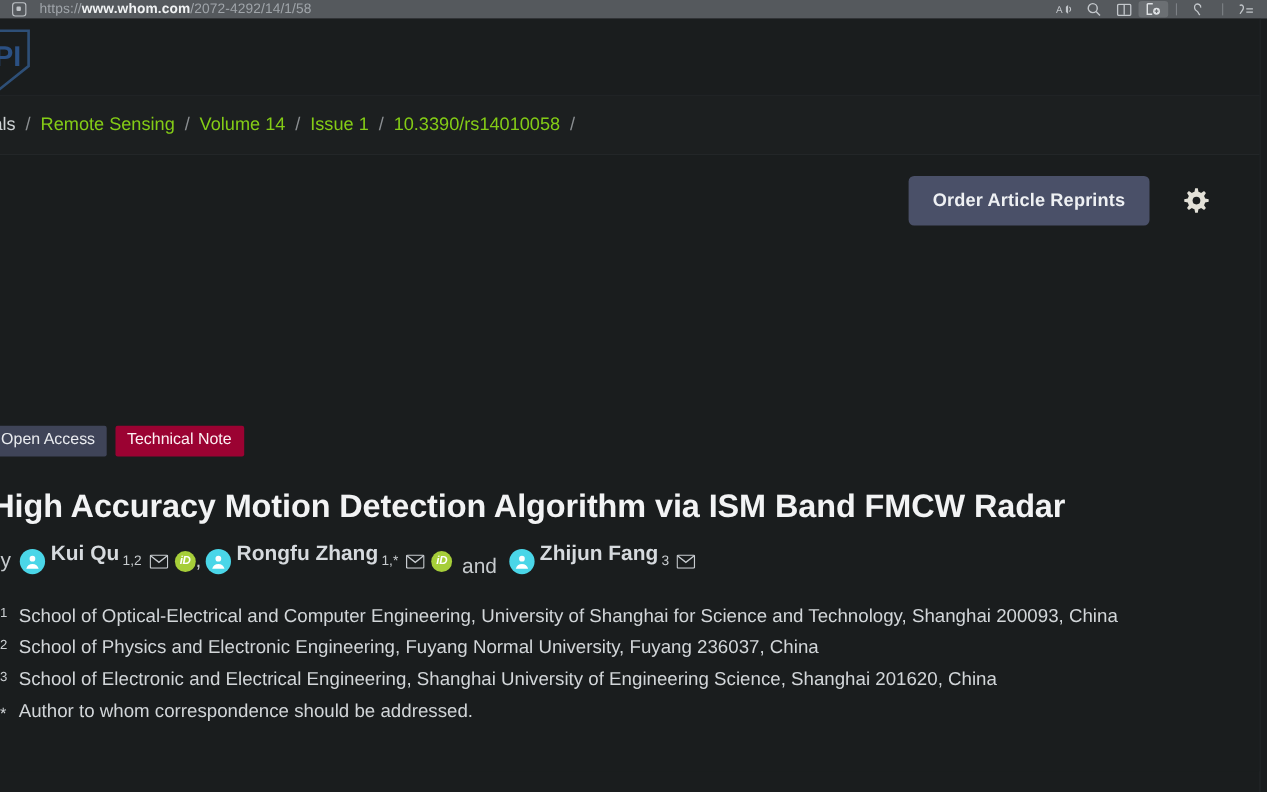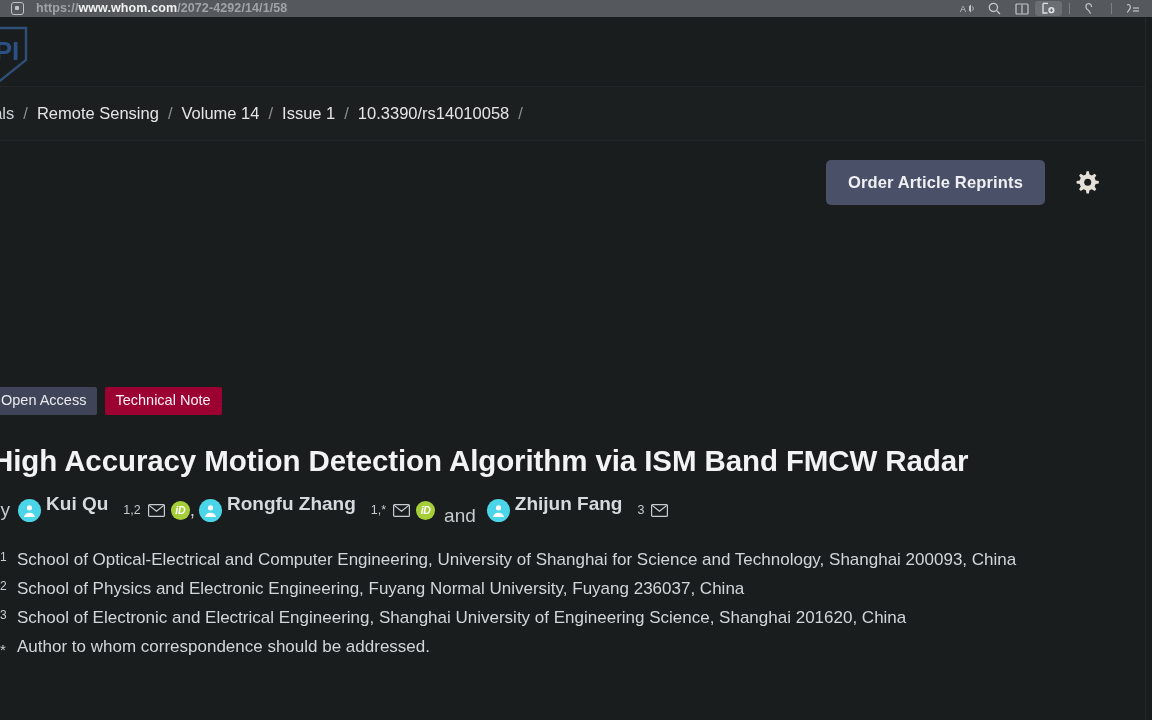--- a/index.html
+++ b/index.html
@@ -35,21 +35,21 @@
   }
   .url-text {
     margin-left: 12px;
     font-size: 12.5px;
     color: #b9bdc1;
     white-space: nowrap;
     letter-spacing: .1px;
     line-height: 17px;
   }
   .url-text .host { color: #f0f2f3; font-weight: bold; }
-  .url-text .scheme, .url-text .path { color: #9fa4a9; font-weight: bold; }
+  .url-text .scheme, .url-text .path { color: #9fa4a9; }
 
   .browser-actions {
     margin-left: auto; display: flex; align-items: center;
     height: 17px; padding-right: 6px;
   }
   .br-ico {
     width: 27px; height: 17px;
     display: flex; align-items: center; justify-content: center;
     color: #c3c7cb;
     font-size: 11px; line-height: 1;
@@ -93,21 +93,21 @@
     border-bottom: 1px solid #232628;
     padding-left: 0;
   }
   .breadcrumb {
     display: flex; align-items: center;
     font-size: 16.5px;
     color: #c3c7c9;
     white-space: nowrap;
     margin-left: -16px;
   }
-  .crumb { color: #e5e5e5; }
+  .crumb { color: #84cc16; }
   .crumb.truncated { color: #cfd3d5; }
   .crumb-sep { color: #8b8f92; margin: 0 9px; }
 
   
   .article {
     position: relative;
     padding: 0 0 0 0;
     background: #1a1d1e;
     height: 560px;
   }
@@ -171,21 +171,21 @@
   .author-name {
     color: #d6dade;
     font-weight: bold;
     margin: 0 2px 12px 5px;
     cursor: pointer;
   }
   .sup {
     font-size: 12.5px;
     vertical-align: super;
     color: #c6cacd;
-    margin-left: 13px;
+    margin-left: 1px;
   }
   .avatar {
     width: 23px; height: 23px;
     border-radius: 50%;
     background: #4ad6e8;
     display: inline-flex; align-items: center; justify-content: center;
     flex: none;
     margin-left: 2px;
     cursor: pointer;
   }

